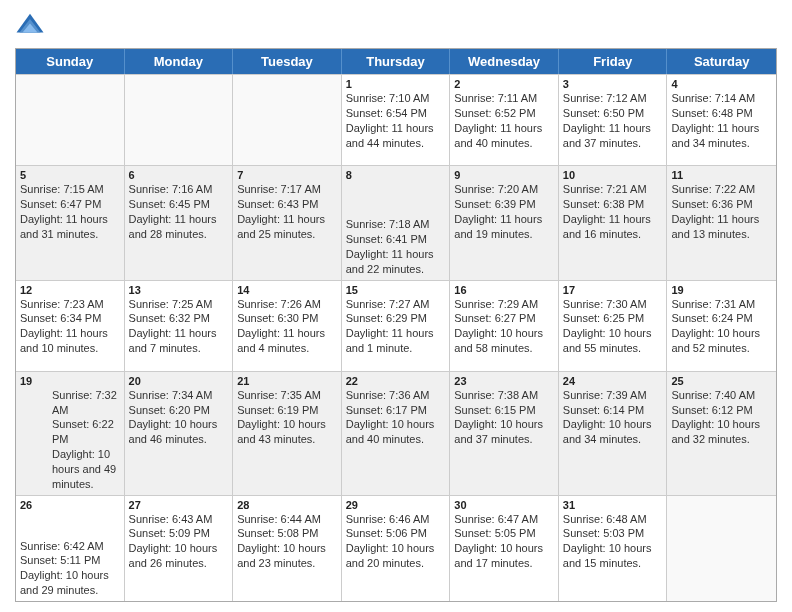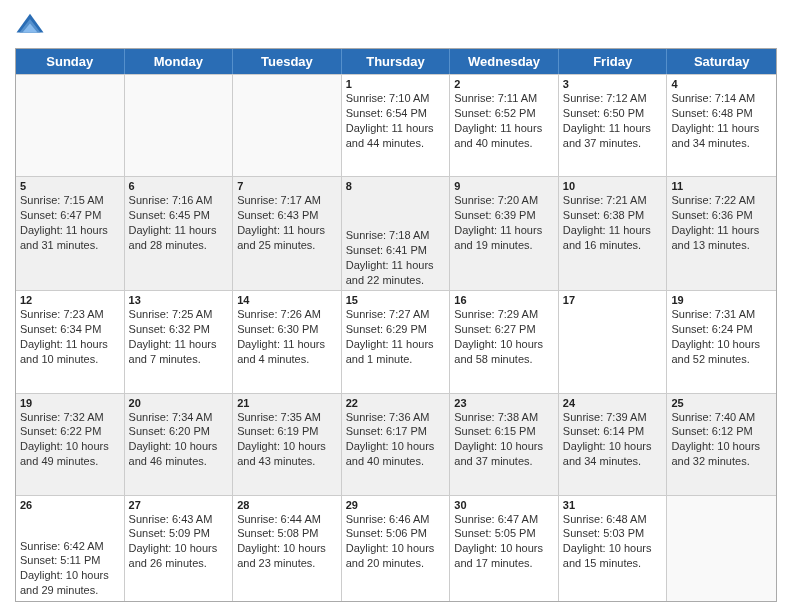--- a/index.html
+++ b/index.html
@@ -249,32 +249,35 @@
 Daylight: 11 hours and 1 minute.</div>
           </div>
           <div class="cal-cell">
             <span class="day-num">16</span>
             <div class="day-info" style="white-space: pre-line;">Sunrise: 7:29 AM
 Sunset: 6:27 PM
 Daylight: 10 hours and 58 minutes.</div>
           </div>
           <div class="cal-cell">
             <span class="day-num">17</span>
+            <div class="day-info" style="white-space: pre-line;">Sunrise: 7:30 AM
+Sunset: 6:25 PM
+Daylight: 10 hours and 55 minutes.</div>
           </div>
           <div class="cal-cell">
             <span class="day-num">19</span>
             <div class="day-info" style="white-space: pre-line;">Sunrise: 7:31 AM
 Sunset: 6:24 PM
 Daylight: 10 hours and 52 minutes.</div>
           </div>
         </div>
         <div class="cal-row alt-row">
           <div class="cal-cell">
             <span class="day-num">19</span>
-            <div class="day-info" style="white-space: pre-line;">Sunrise: 7:32 AM
+            <div class="day-info" style="white-space: pre-line; margin-left: 32px;">Sunrise: 7:32 AM
 Sunset: 6:22 PM
 Daylight: 10 hours and 49 minutes.</div>
           </div>
           <div class="cal-cell">
             <span class="day-num">20</span>
             <div class="day-info" style="white-space: pre-line;">Sunrise: 7:34 AM
 Sunset: 6:20 PM
 Daylight: 10 hours and 46 minutes.</div>
           </div>
           <div class="cal-cell">

